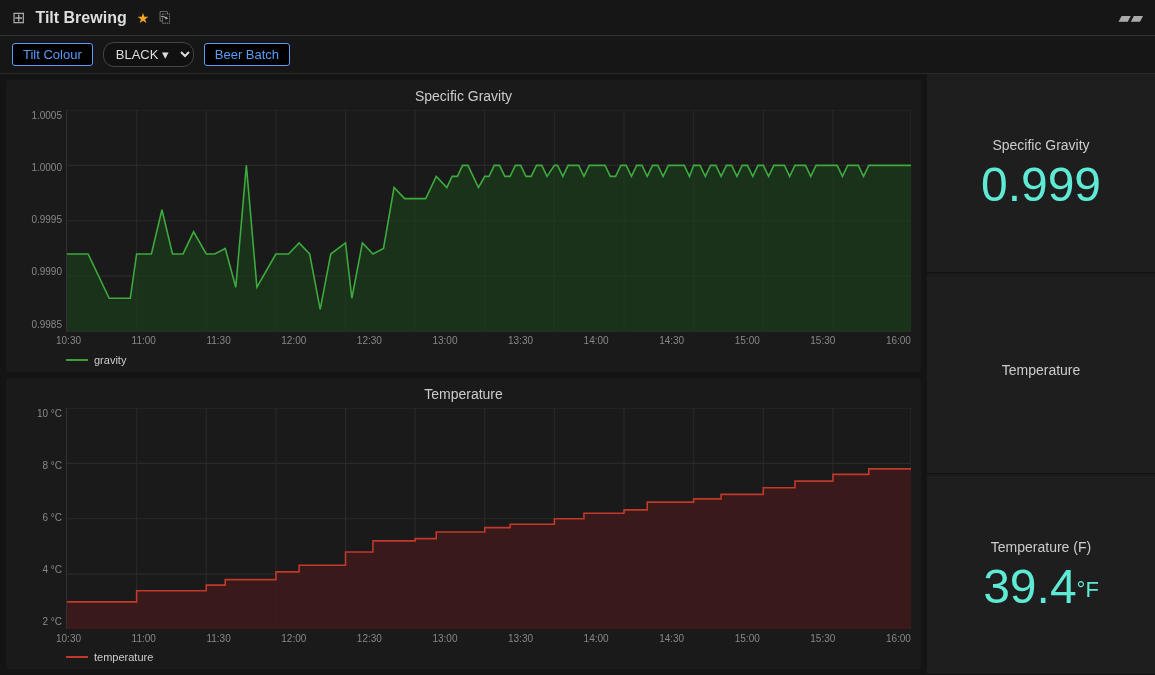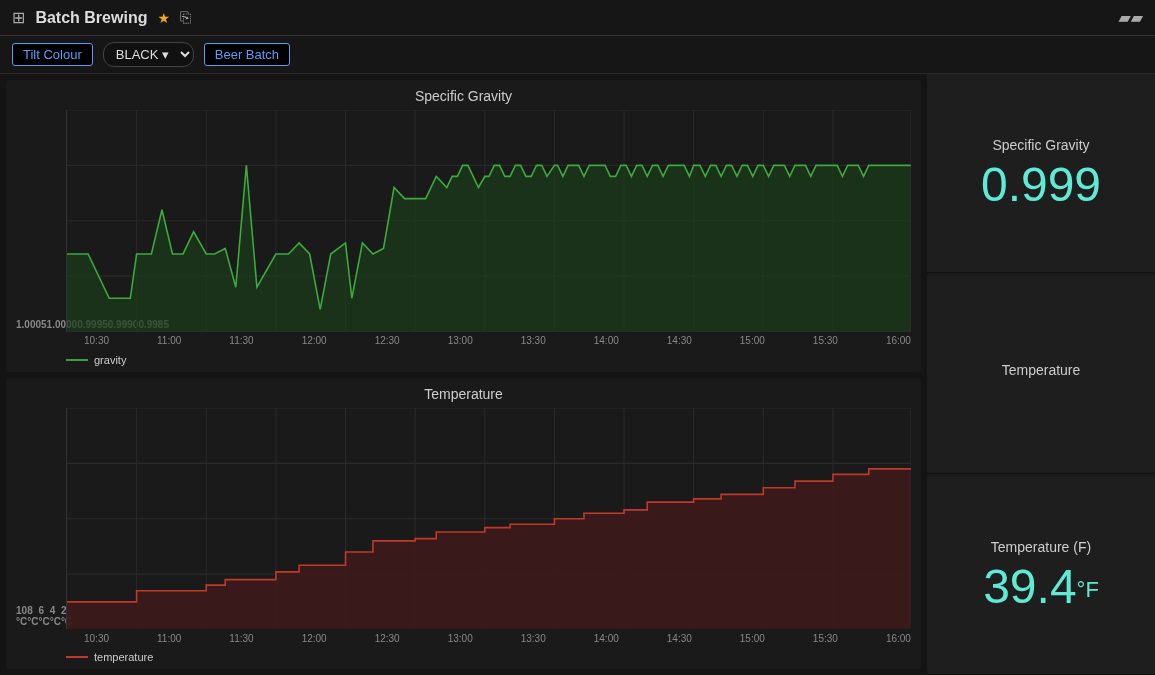--- a/index.html
+++ b/index.html
@@ -111,33 +111,32 @@
     }
 
     
     .chart-y-labels {
       position: absolute;
       left: 0;
       top: 0;
       bottom: 20px;
       width: 50px;
       display: flex;
-      flex-direction: row;
+      flex-direction: column;
       justify-content: space-between;
       font-size: 10px;
       color: #888;
       align-items: flex-end;
       padding-right: 4px;
-      font-weight: bold;
     }
 
     .chart-x-labels {
       position: absolute;
       bottom: 0;
-      left: 68px;
+      left: 40px;
       right: 0;
       height: 18px;
       display: flex;
       justify-content: space-between;
       font-size: 10px;
       color: #888;
       align-items: center;
     }
 
     .chart-plot {
@@ -214,21 +213,21 @@
       font-size: 22px;
       font-weight: 400;
       vertical-align: middle;
     }
   </style>
 </head>
 <body>
 
 <div class="header">
   <span class="header-grid-icon">⊞</span>
-  <span class="header-title">Batch Brewing</span>
+  <span class="header-title">Tilt Brewing</span>
   <span class="header-star-icon">★</span>
   <span class="header-share-icon">⎘</span>
   <span class="header-bars-icon">▰▰</span>
 </div>
 
 <div class="toolbar">
   <span class="toolbar-select-blue">Tilt Colour</span>
   <select class="toolbar-select"><option>BLACK ▾</option></select>
   <span class="toolbar-select-blue">Beer Batch</span>
 </div>

